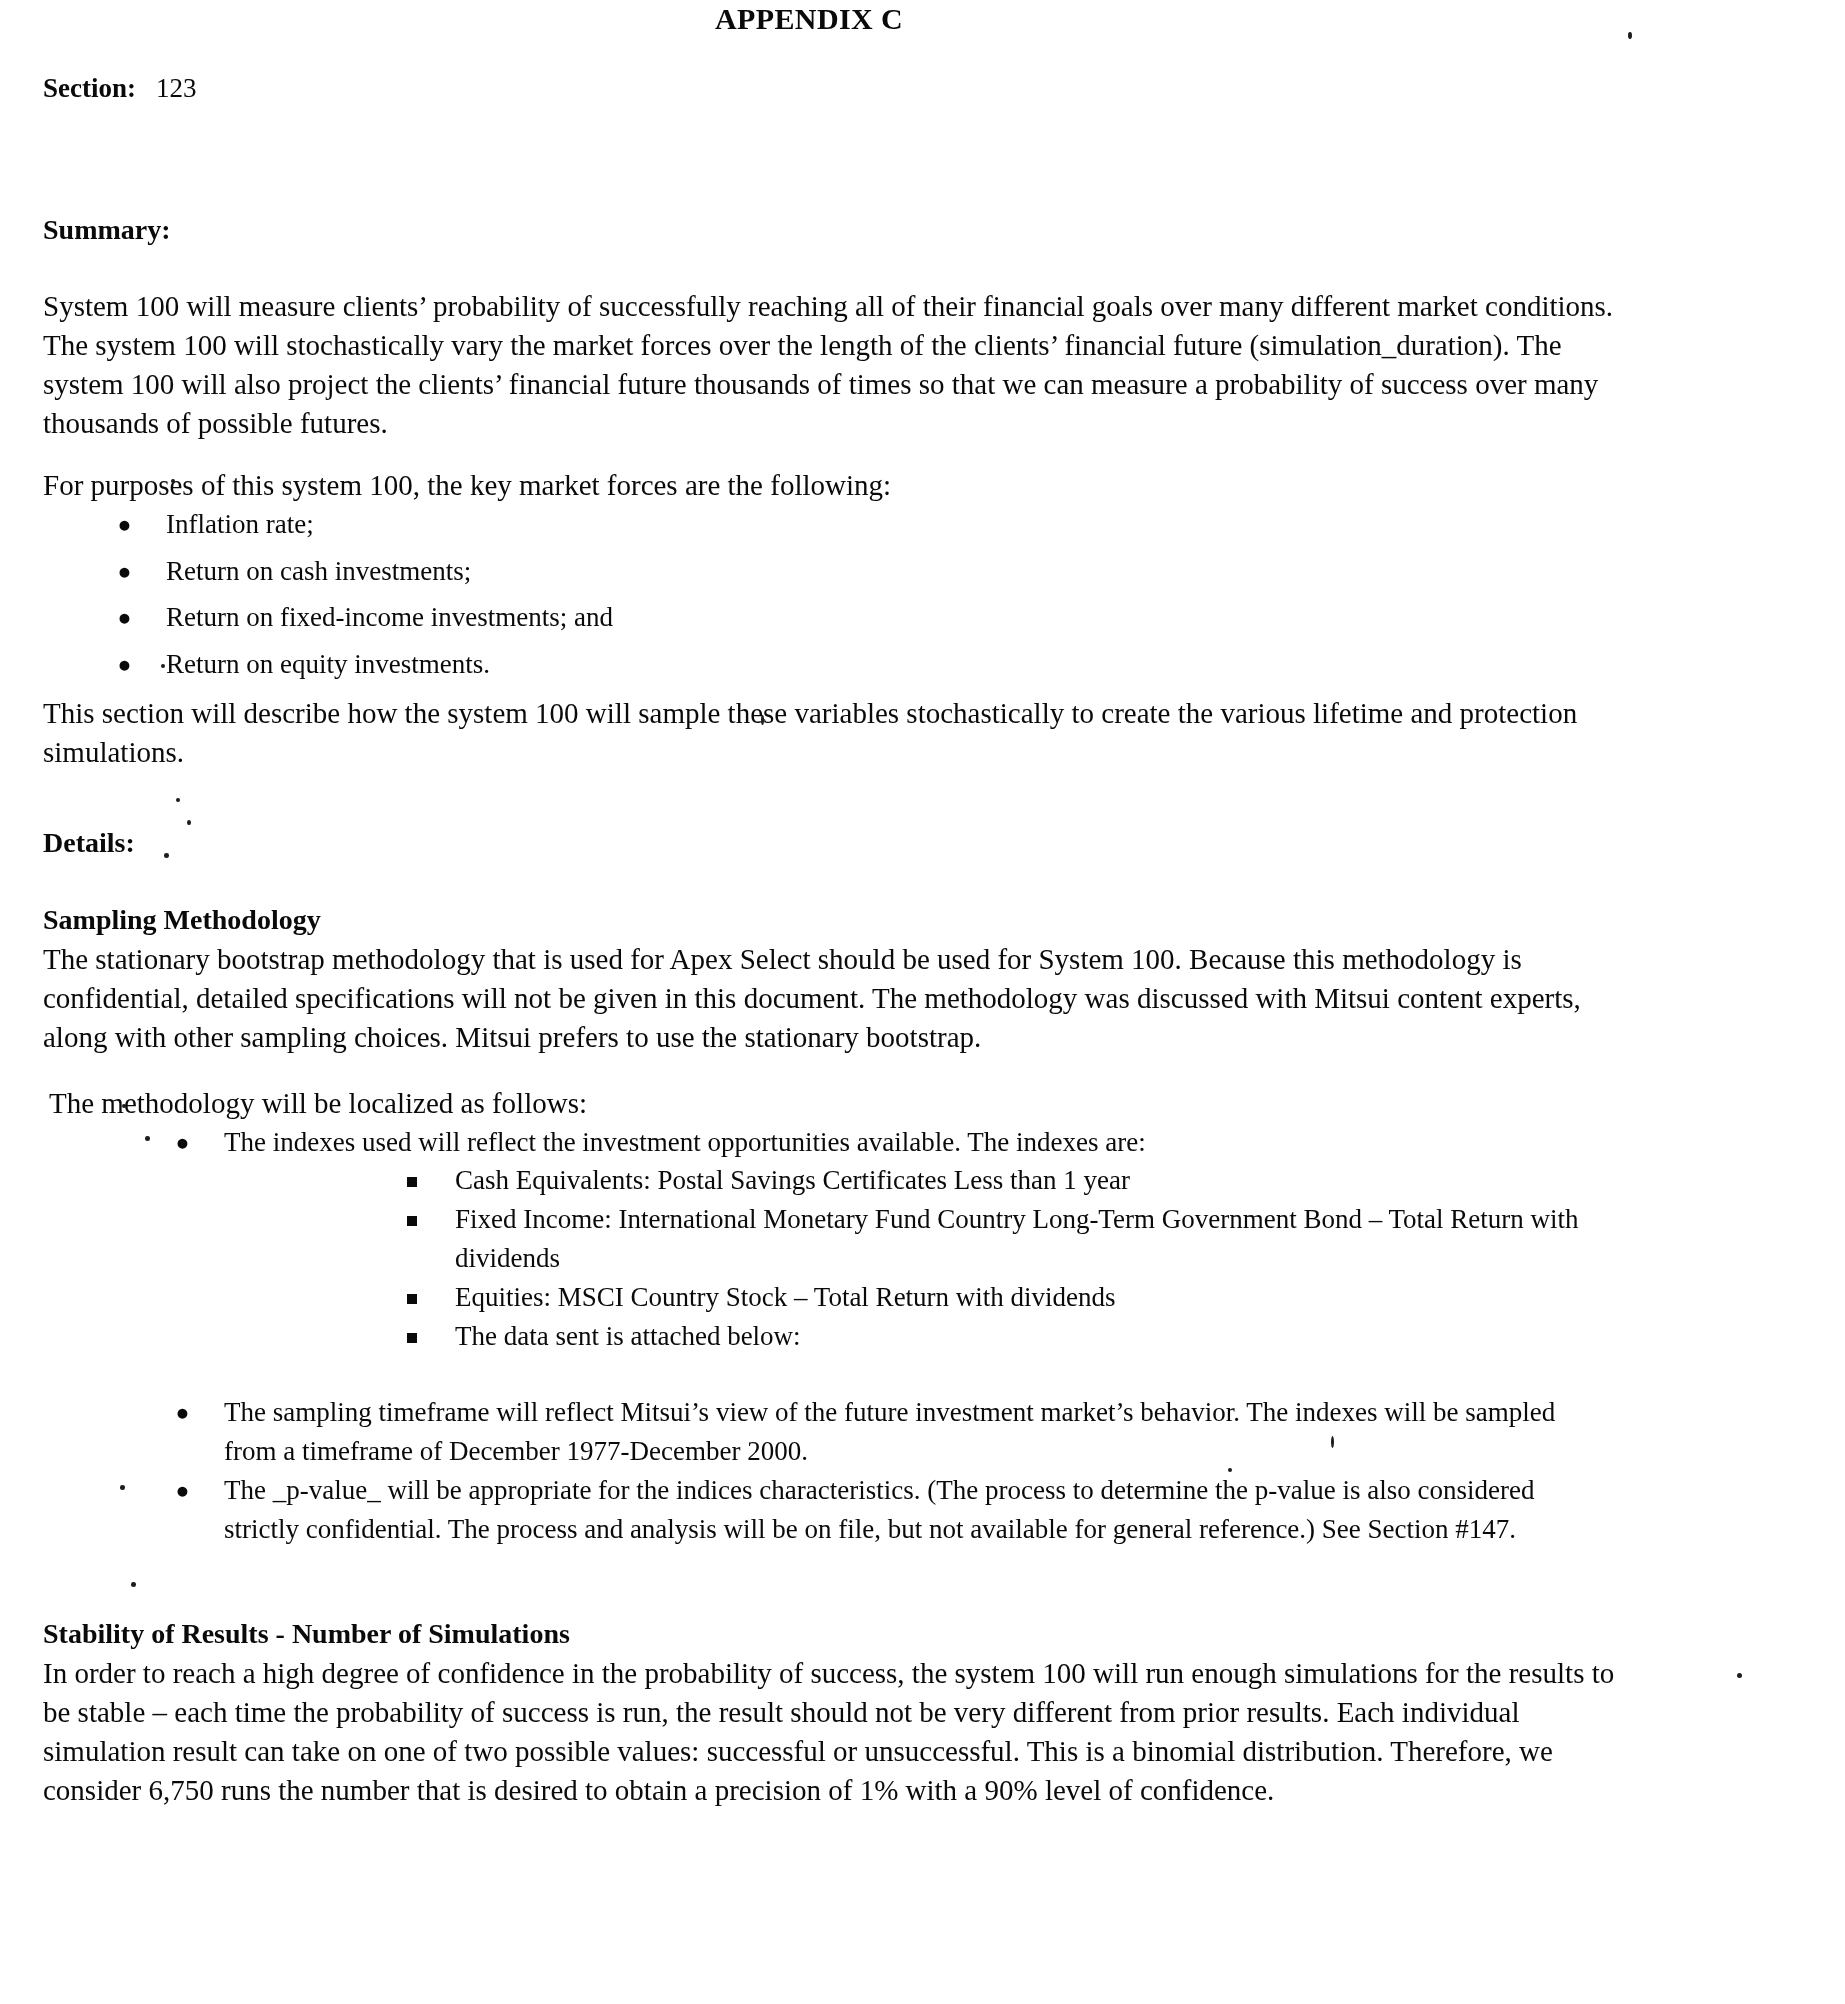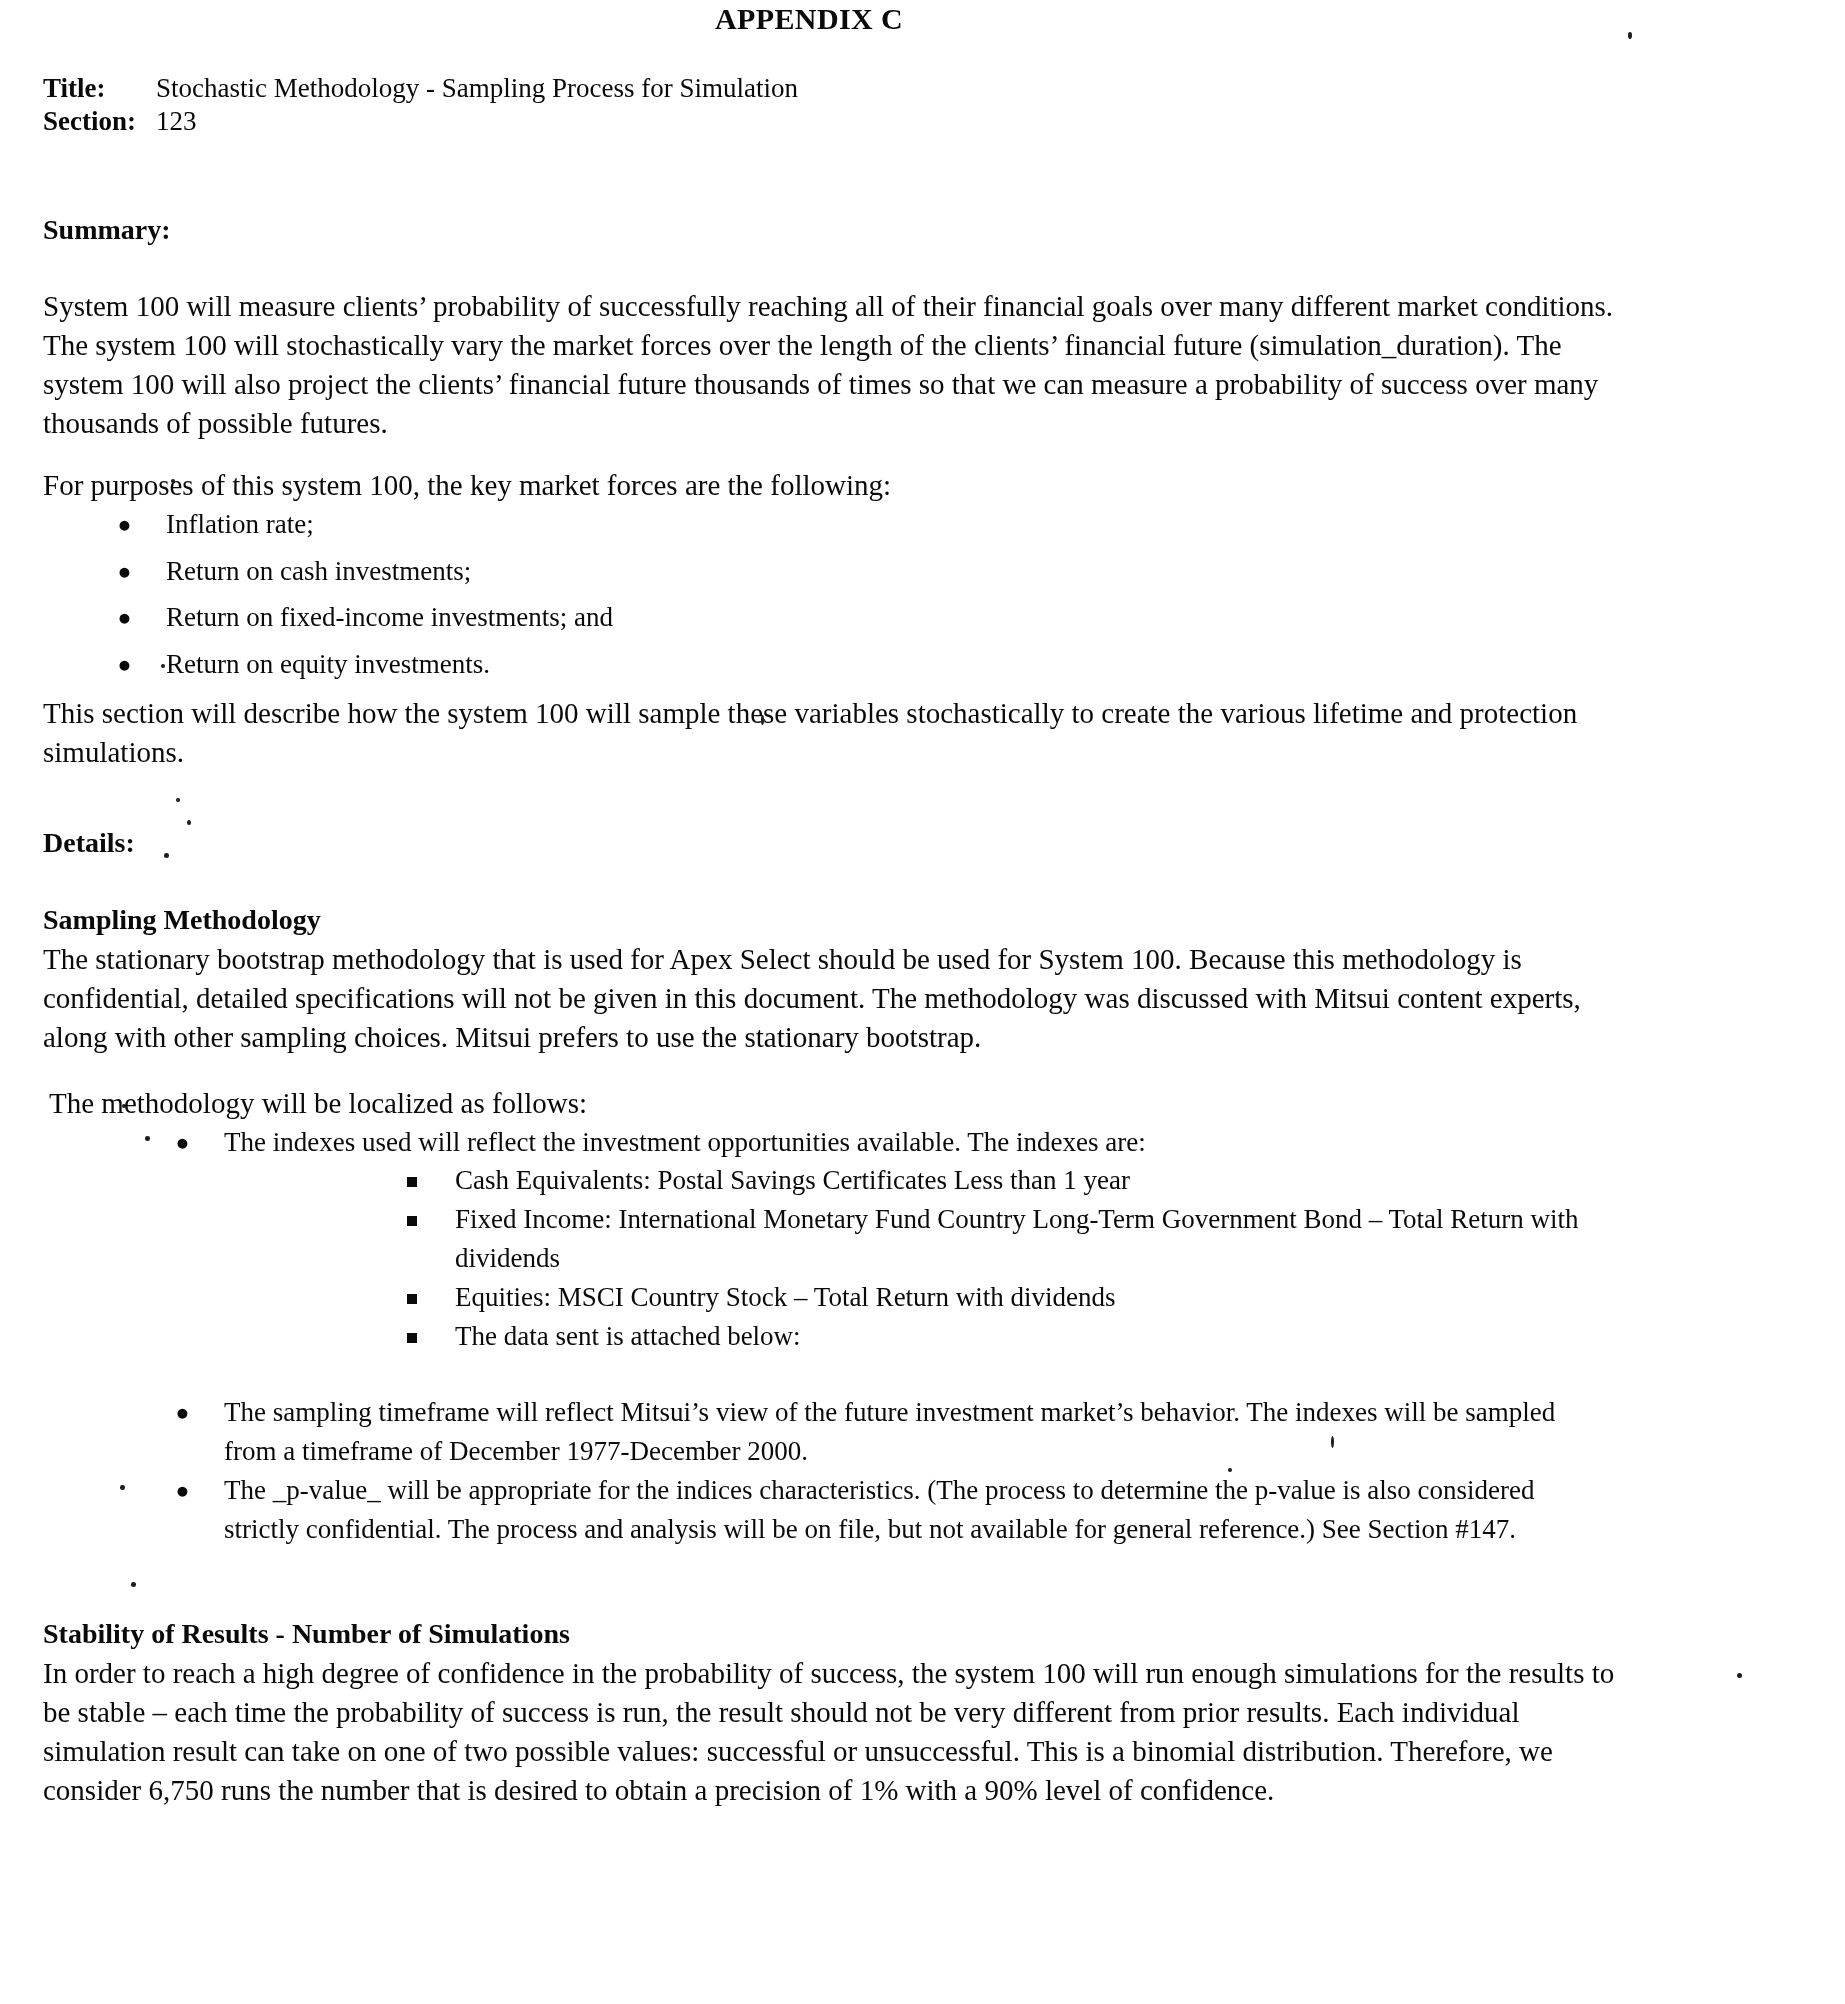--- a/index.html
+++ b/index.html
@@ -100,23 +100,20 @@
   }
 </style>
 </head>
 <body>
 
 <div class="page">
 
   <div class="doc-title">APPENDIX C</div>
 
   <div class="meta-block">
-    <div class="meta-row">
-      <span class="meta-label w-title">Title:</span><span class="meta-value">Stochastic Methodology - Sampling Process for Simulation</span>
-    </div>
     <div class="meta-row">
       <span class="meta-label w-section">Section:</span><span class="meta-value">123</span>
     </div>
   </div>
 
   <div class="section-head" style="left:43px; top:214px;">Summary:</div>
 
   <div class="para" style="left:43px; top:287px; width:1581px;">System 100 will measure clients’ probability of successfully reaching all of their financial goals over many different market conditions.  The system 100 will stochastically vary the market forces over the length of the clients’ financial future (simulation_duration).  The system 100 will also project the clients’ financial future thousands of times so that we can measure a probability of success over many thousands of possible futures.</div>
 
   <div class="para" style="left:43px; top:466px; width:1581px;">For purposes of this system 100, the key market forces are the following:</div>

